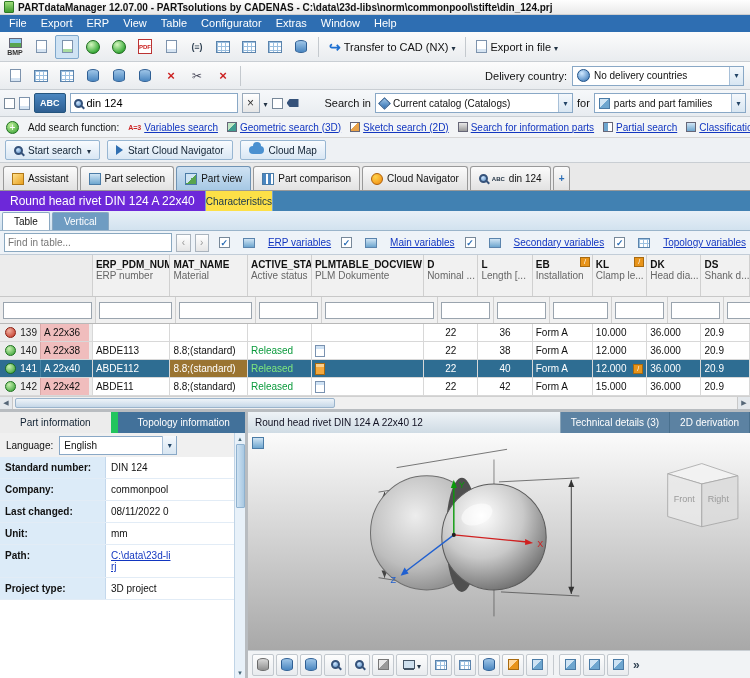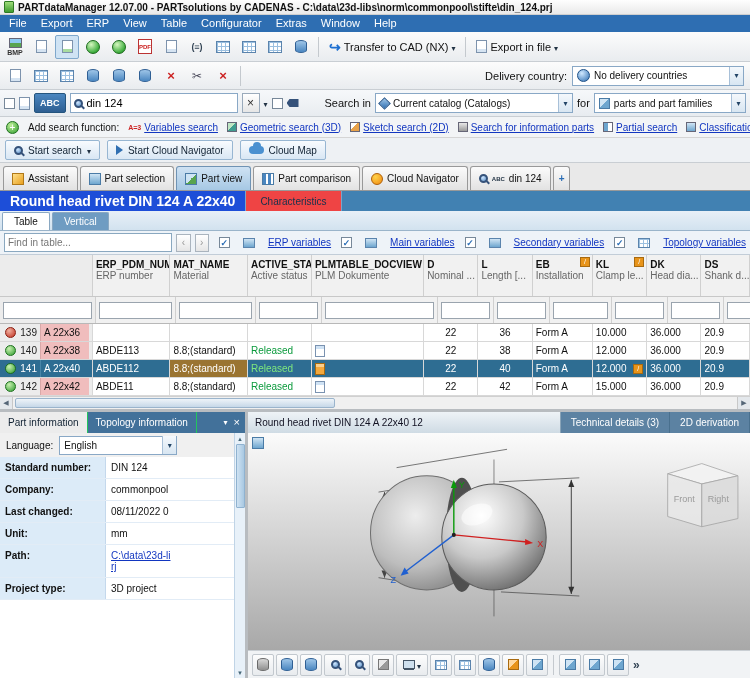--- a/index.html
+++ b/index.html
@@ -84,22 +84,22 @@
 .mtab.plus::before{content:"+"}
 .mtico{width:12px;height:12px;border:1px solid #777;flex:none}
 .ico-assist{background:linear-gradient(135deg,#ffe08a,#e8a020);border-color:#b07818}
 .ico-partsel{background:linear-gradient(#cfe4f4,#6ea6cf);border-color:#4a7ba6}
 .ico-partview{background:linear-gradient(135deg,#cfe4f4 50%,#58a44e 50%);border-color:#4a7ba6}
 .ico-partcomp{background:repeating-linear-gradient(90deg,#4a86c0 0 3px,#fff 3px 5px);border-color:#4a7ba6}
 .ico-cloudnav{background:radial-gradient(circle at 35% 30%,#ffd24a,#f08a10);border-radius:50%;border-color:#b06008}
 .abctiny{font-size:6px;font-weight:bold;color:#234}
 
 .parttabs{height:20px;background:#4181b2;display:flex;align-items:stretch;flex:none}
-.ptab-active{background:#1d4ed8;color:#fff;display:flex;align-items:center;padding:0 10px;font-size:14px;font-weight:bold;border-right:1px solid #7aa5c8}
-.ptab{background:#ef4444;color:#12324e;display:flex;align-items:center;padding:0 14px;font-size:10px;border-right:1px solid #7aa5c8}
+.ptab-active{background:#6d28d9;color:#fff;display:flex;align-items:center;padding:0 10px;font-size:12px;font-weight:normal;border-right:1px solid #7aa5c8}
+.ptab{background:#fde047;color:#12324e;display:flex;align-items:center;padding:0 0;font-size:10px;border-right:1px solid #7aa5c8}
 
 .tvtabs{height:20px;background:linear-gradient(#e8f0f7,#d2e2ef);display:flex;align-items:flex-end;padding:1px 2px 0;border-bottom:1px solid #9ab4ca;flex:none}
 .tvtab{height:18px;padding:0 11px;display:flex;align-items:center;font-size:10px;border:1px solid #8aa8c2;border-bottom:none;border-radius:2px 2px 0 0;margin-right:2px}
 .tvtab.active{background:#fff}
 .tvtab.inactive{background:#6f9cc2;color:#fff}
 
 .findrow{height:24px;display:flex;align-items:center;gap:4px;padding:0 4px;background:#eef3f8;border-bottom:1px solid #c2cdd8;font-size:10px;flex:none;white-space:nowrap;overflow:hidden}
 .findbox{width:190px;height:19px;border:1px solid #8aa8c0;background:#fff;display:flex;align-items:center;padding:0 3px}
 .findbox input{border:none;outline:none;width:100%;font-size:10px;font-family:inherit}
 .navbtn{width:16px;height:18px;border:1px solid #aab4be;background:linear-gradient(#fff,#e6e6e6);color:#999;display:flex;align-items:center;justify-content:center;font-size:10px}
@@ -145,21 +145,21 @@
 .hscroll{height:13px;background:#f0f0f0;border-top:1px solid #d0d0d0;display:flex;align-items:center;flex:none}
 .hsarr{width:13px;height:12px;display:flex;align-items:center;justify-content:center;font-size:7px;color:#567;background:#e4e8ec;flex:none}
 .hsarr.l{border-right:1px solid #c8c8c8}.hsarr.l::before{content:"◀"}
 .hsarr.r{border-left:1px solid #c8c8c8;margin-left:auto}.hsarr.r::before{content:"▶"}
 .hstrack{flex:1;height:12px;display:flex;align-items:center}
 .hsthumb{width:320px;height:10px;margin-left:2px;background:linear-gradient(#eef4f9,#c6d8e8);border:1px solid #9ab4cc;border-radius:2px}
 
 .bottom{flex:1;display:flex;border-top:3px solid #b8bcc0;min-height:0}
 .lpanel{width:248px;display:flex;flex-direction:column;border-right:3px solid #b8bcc0;background:#f0f0f0;flex:none}
 .ltabs{height:21px;background:#42719a;display:flex;align-items:stretch;color:#fff;font-size:10px;flex:none}
-.ltab{display:flex;align-items:center;padding:0 8px;border-right:1px solid #22c55e;white-space:nowrap}
+.ltab{display:flex;align-items:center;padding:0 20px;border-right:7px solid #22c55e;white-space:nowrap}
 .ltab.active{background:#ececec;color:#123}
 .lticons{margin-left:auto;display:flex;align-items:center;gap:6px;padding:0 5px}
 .lticon{font-size:8px;color:#fff}
 .lticon.dd::before{content:"▾"}
 .lticon.x::before{content:"×";font-size:11px;line-height:10px}
 .lbody{flex:1;display:flex;min-height:0}
 .lcontent{flex:1;display:flex;flex-direction:column;min-width:0}
 .langrow{height:24px;display:flex;align-items:center;gap:6px;padding:0 6px;background:#f0f0f0;font-size:10px;flex:none}
 .langcombo{width:118px;height:19px}
 .fields{flex:1;display:flex;flex-direction:column;background:#fff;overflow:hidden}

